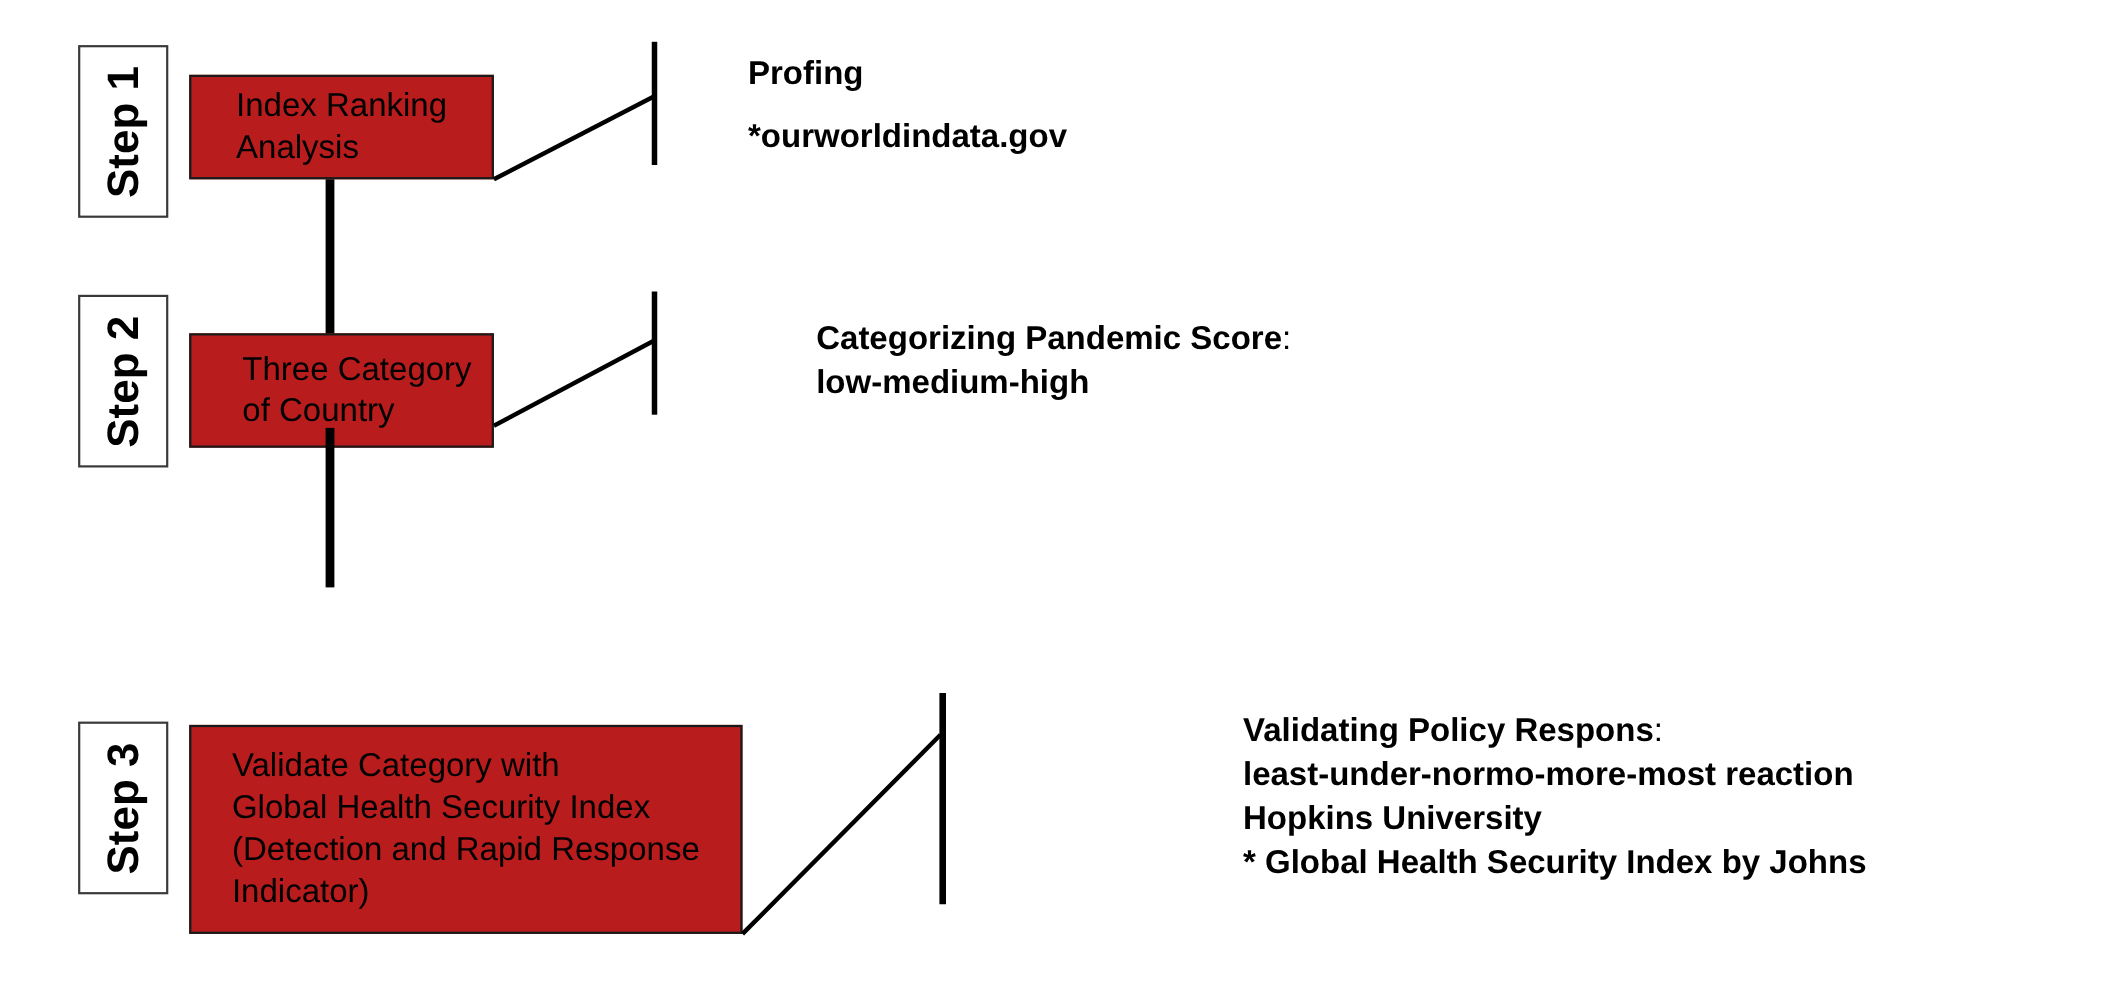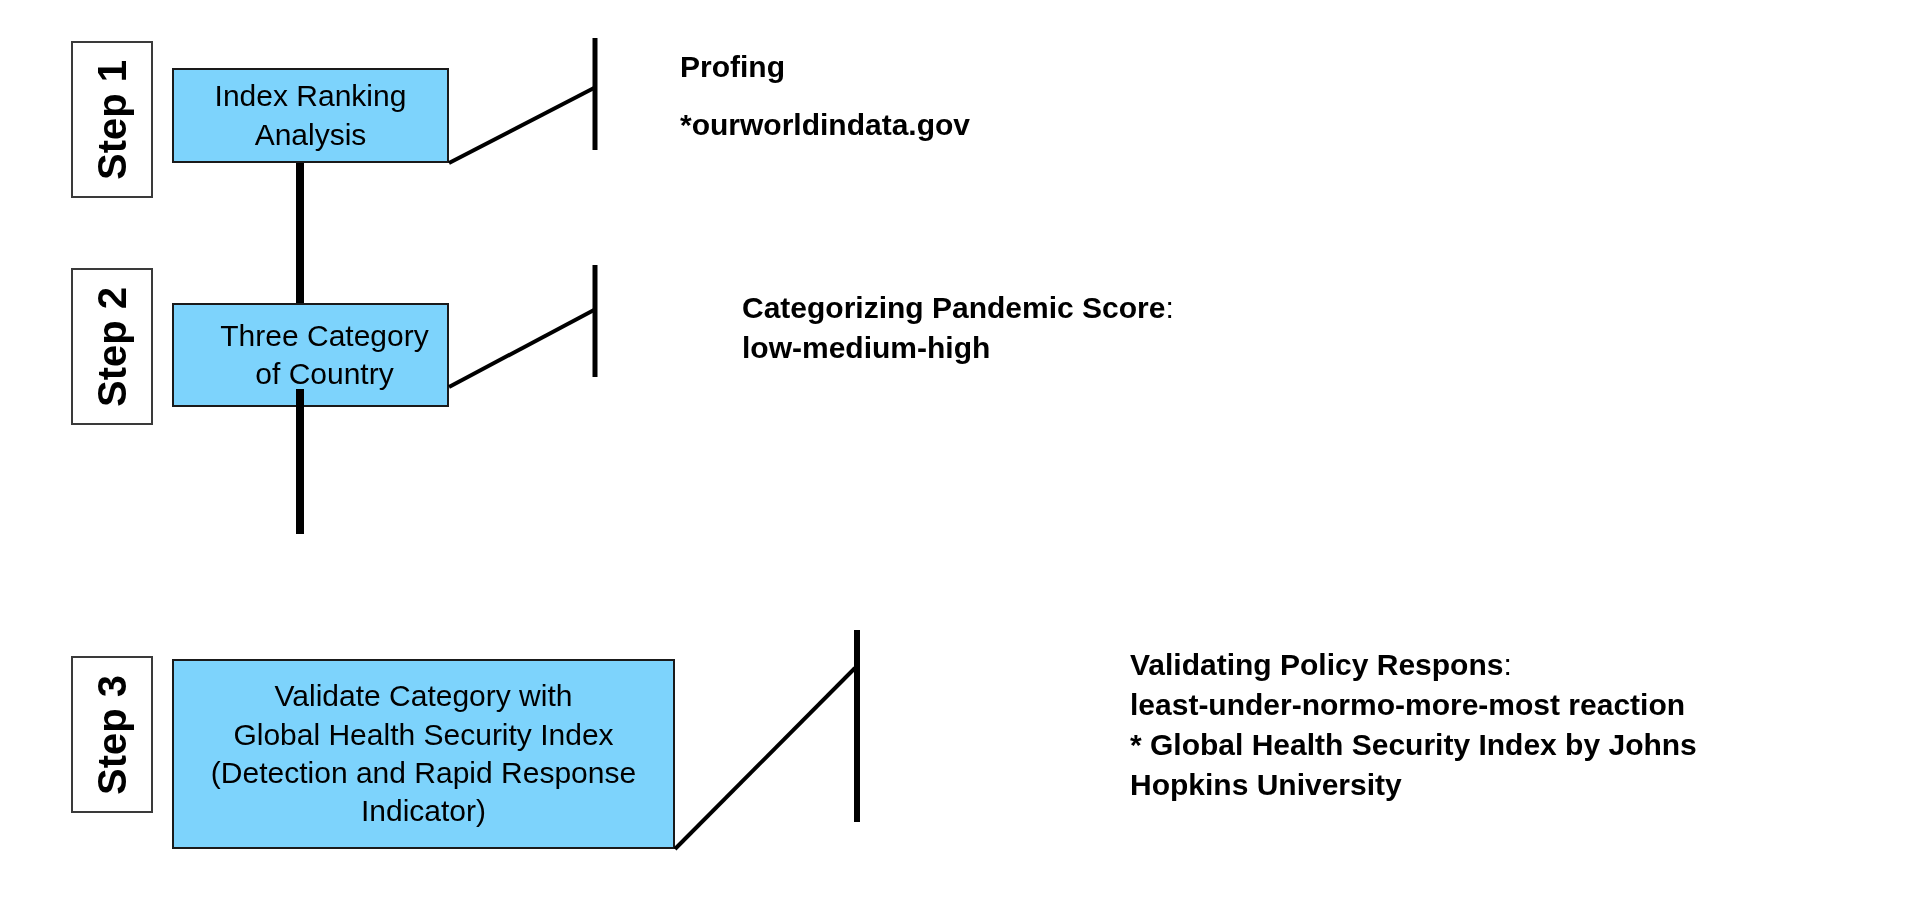--- a/index.html
+++ b/index.html
@@ -36,26 +36,25 @@
     font-weight: bold;
     font-size: 40px;
     letter-spacing: 0px;
     line-height: 1;
   }
 
   
   .process-box {
     position: absolute;
     border: 2px solid #1a1a1a;
-    background: #7dd3fc;
+    background: #b91c1c;
     box-sizing: border-box;
     display: flex;
     align-items: center;
     justify-content: center;
-    text-align: center;
   }
   .process-box-text {
     font-size: 30px;
     line-height: 1.28;
     padding: 0 8px;
     white-space: pre-line;
   }
 
   
   .spine {
@@ -161,17 +160,17 @@
   <div class="bracket" style="left:675px; top:630px; width:190px; height:222px;">
     <svg width="190" height="222" viewBox="0 0 190 222">
       <line x1="0" y1="219" x2="180" y2="38" stroke="#000000" stroke-width="4"></line>
       <line x1="182" y1="0" x2="182" y2="192" stroke="#000000" stroke-width="6"></line>
     </svg>
   </div>
 
   <div class="annotation" style="left:1130px; top:645px; width:760px;">
     <span class="ann-head-line"><span class="ann-title">Validating Policy Respons</span><span class="ann-colon">:</span></span>
     <span class="ann-line">least-under-normo-more-most reaction</span>
+    <span class="ann-line">Hopkins University</span>
     <span class="ann-line">* Global Health Security Index by Johns</span>
-    <span class="ann-line">Hopkins University</span>
   </div>
 
 </div>
 
 </body></html>

